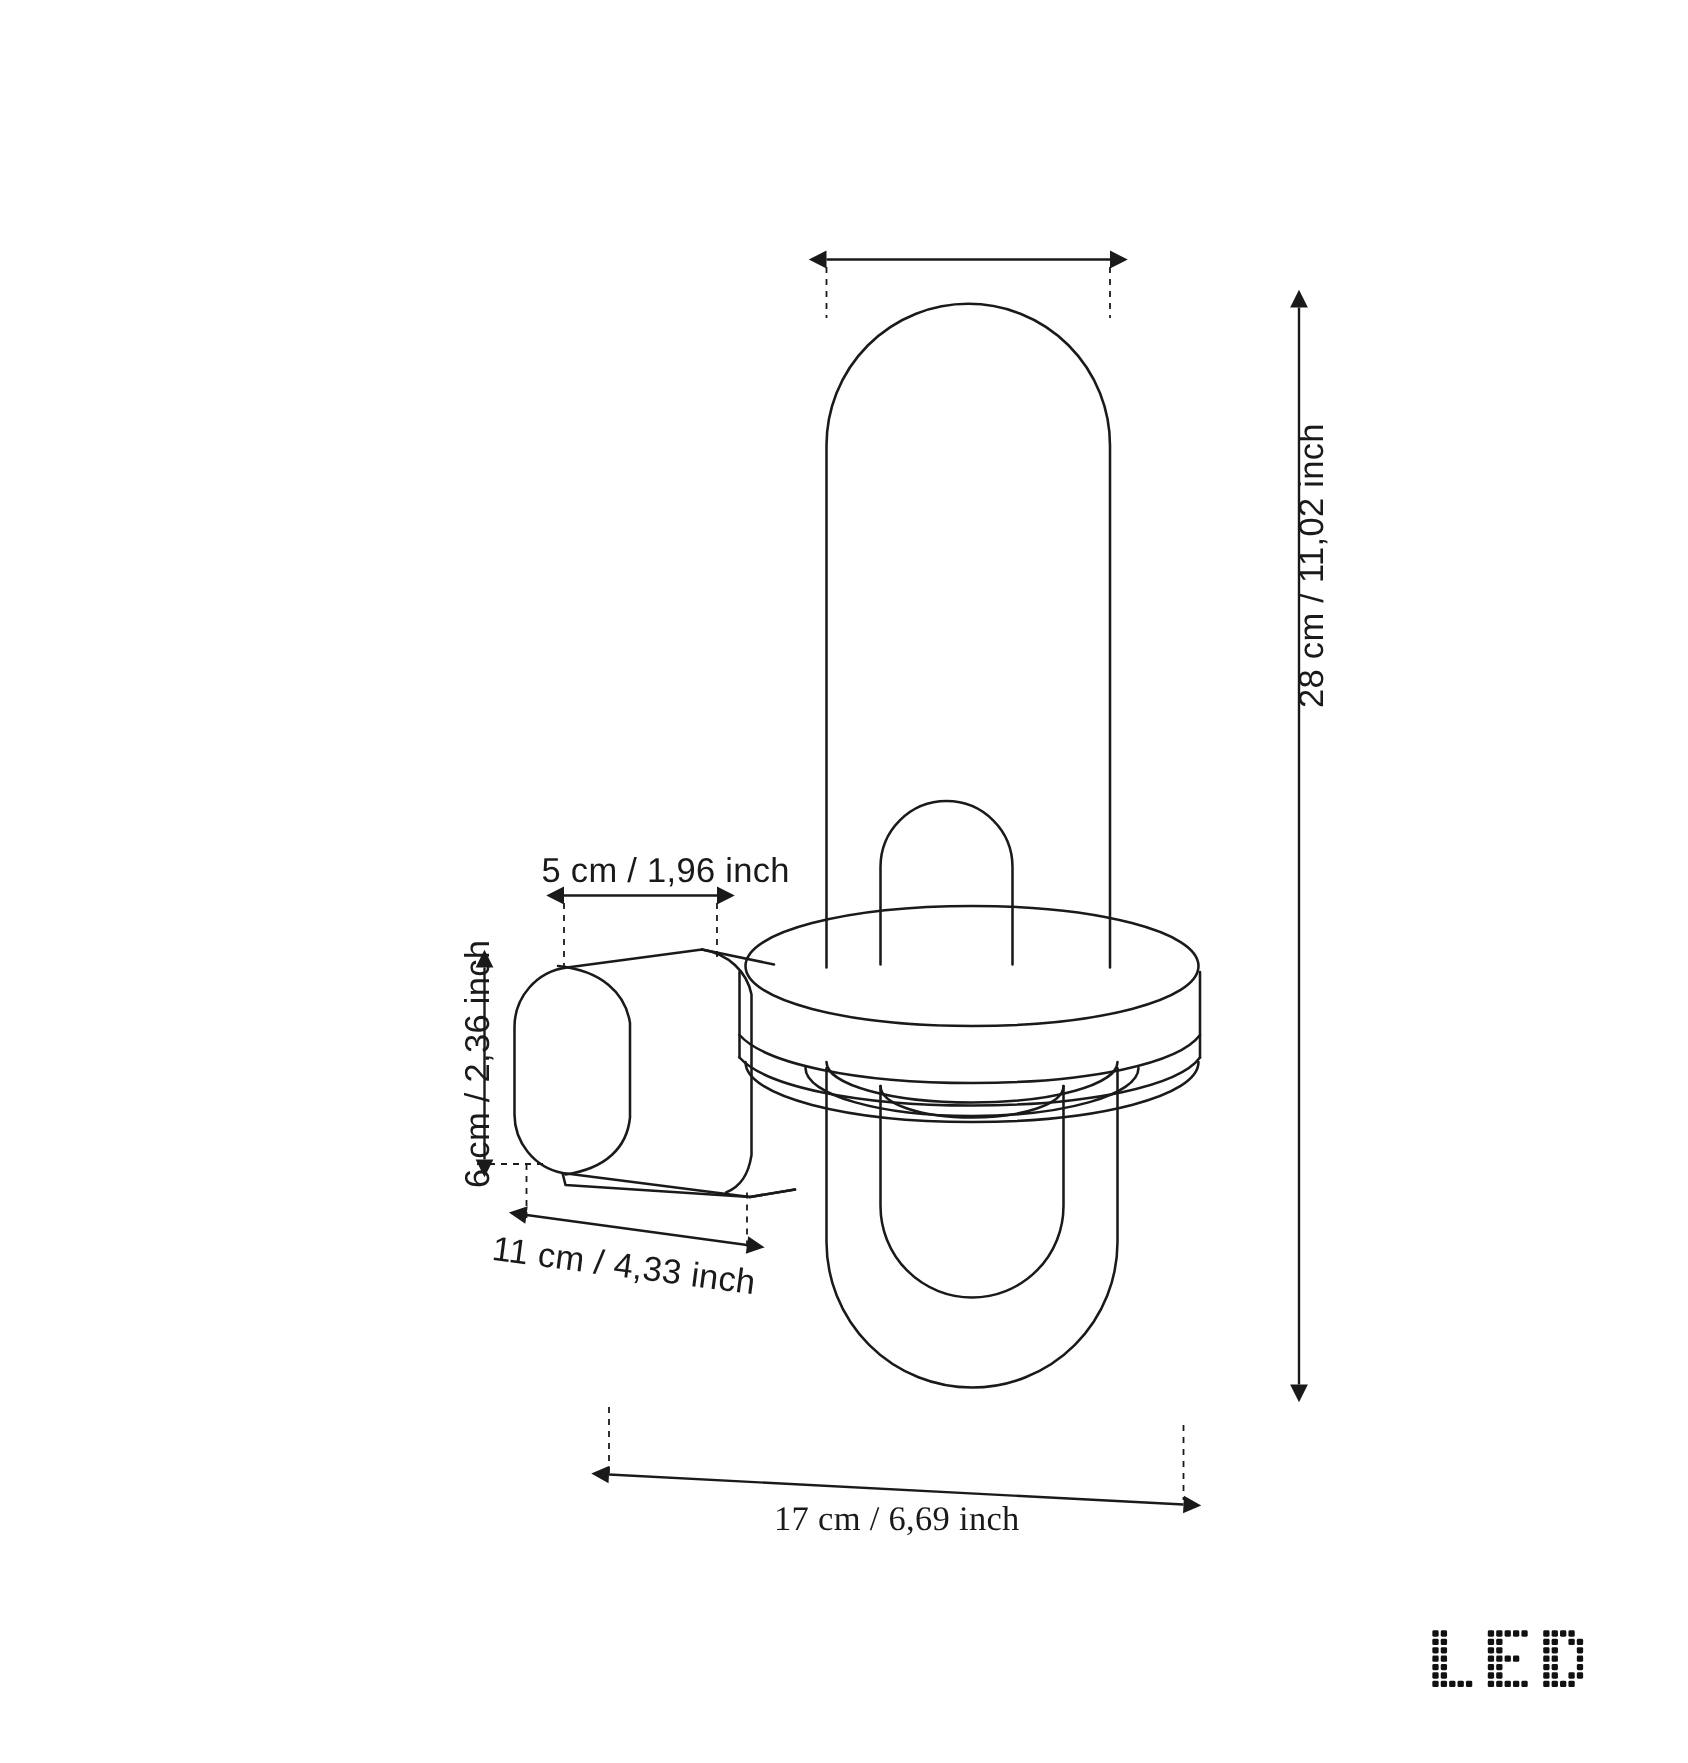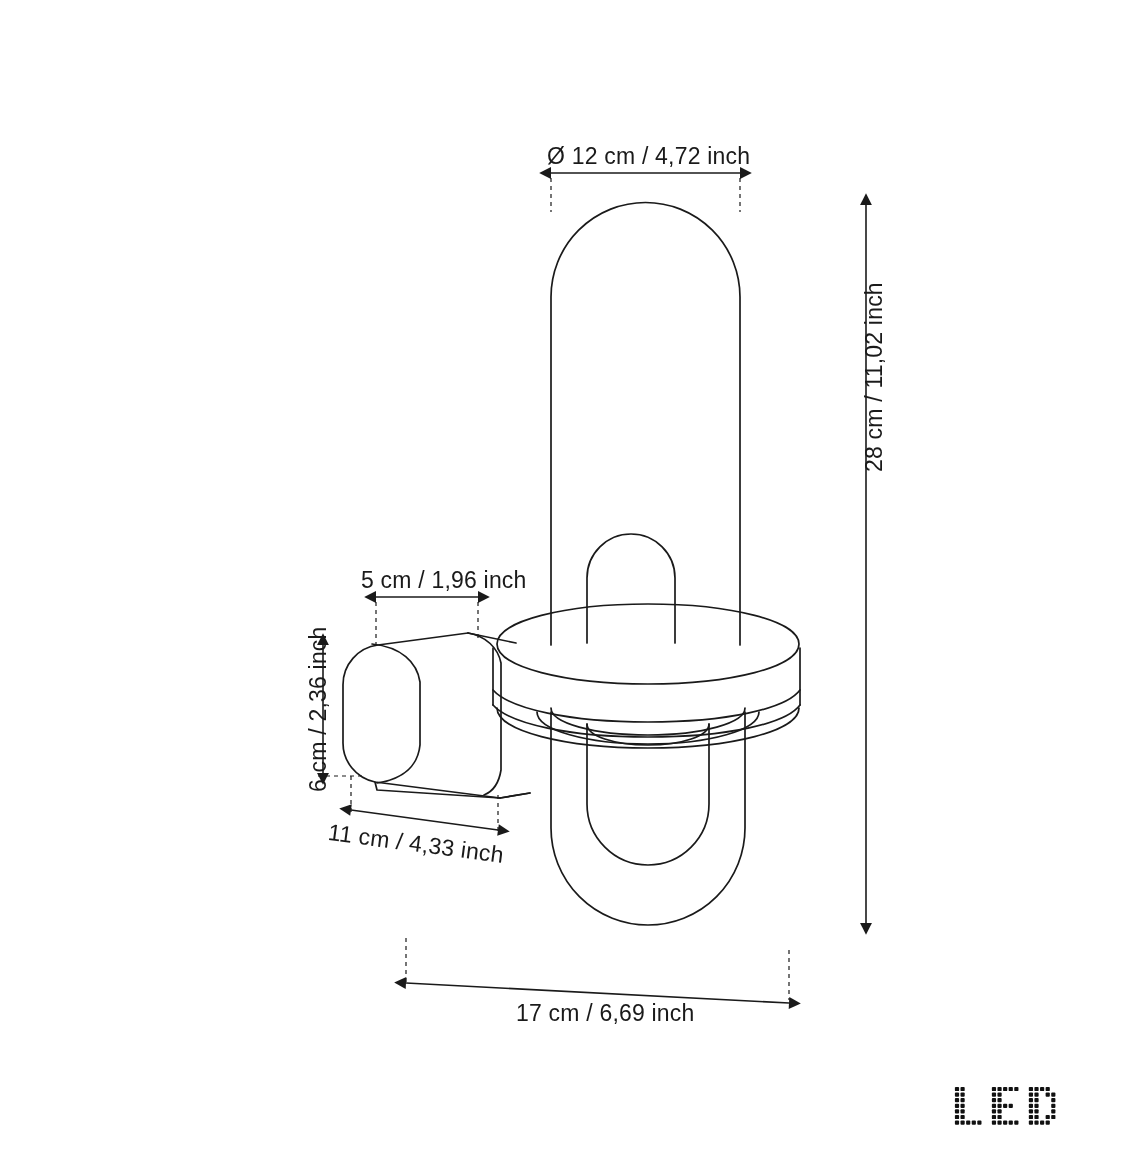--- a/index.html
+++ b/index.html
@@ -46,21 +46,21 @@
     top: 792px;
     transform: rotate(-90deg);
     transform-origin: left top;
   }
   #label-projection {
     left: 330px;
     top: 819px;
     transform: rotate(7.5deg);
     transform-origin: left top;
   }
-  #label-width { left: 516px; top: 1000px; }
+  #label-width { left: 516px; top: 1000px; font-family: Liberation Serif, serif; }
 
   #led-logo {
     position: absolute;
     left: 955px;
     top: 1087px;
   }
 </style>
 </head>
 <body>
 
@@ -194,21 +194,20 @@
         <rect x="1034.42" y="1114.90" width="4.20" height="4.20" rx="0.95" fill="#111111"></rect>
         <rect x="1045.62" y="1114.90" width="4.20" height="4.20" rx="0.95" fill="#111111"></rect>
         <rect x="1051.22" y="1114.90" width="4.20" height="4.20" rx="0.95" fill="#111111"></rect>
         <rect x="1028.82" y="1120.50" width="4.20" height="4.20" rx="0.95" fill="#111111"></rect>
         <rect x="1034.42" y="1120.50" width="4.20" height="4.20" rx="0.95" fill="#111111"></rect>
         <rect x="1040.02" y="1120.50" width="4.20" height="4.20" rx="0.95" fill="#111111"></rect>
         <rect x="1045.62" y="1120.50" width="4.20" height="4.20" rx="0.95" fill="#111111"></rect>
       </g>
   </svg>
 
-  <div class="dim-label" id="label-diameter">Ø 12 cm / 4,72 inch</div>
 
   <div class="dim-label" id="label-height">28 cm / 11,02 inch</div>
 
   <div class="dim-label" id="label-depth-top">5 cm / 1,96 inch</div>
 
   <div class="dim-label" id="label-height-arm">6 cm / 2,36 inch</div>
 
   <div class="dim-label" id="label-projection">11 cm  / 4,33 inch</div>
 
   <div class="dim-label" id="label-width">17 cm / 6,69 inch</div>

